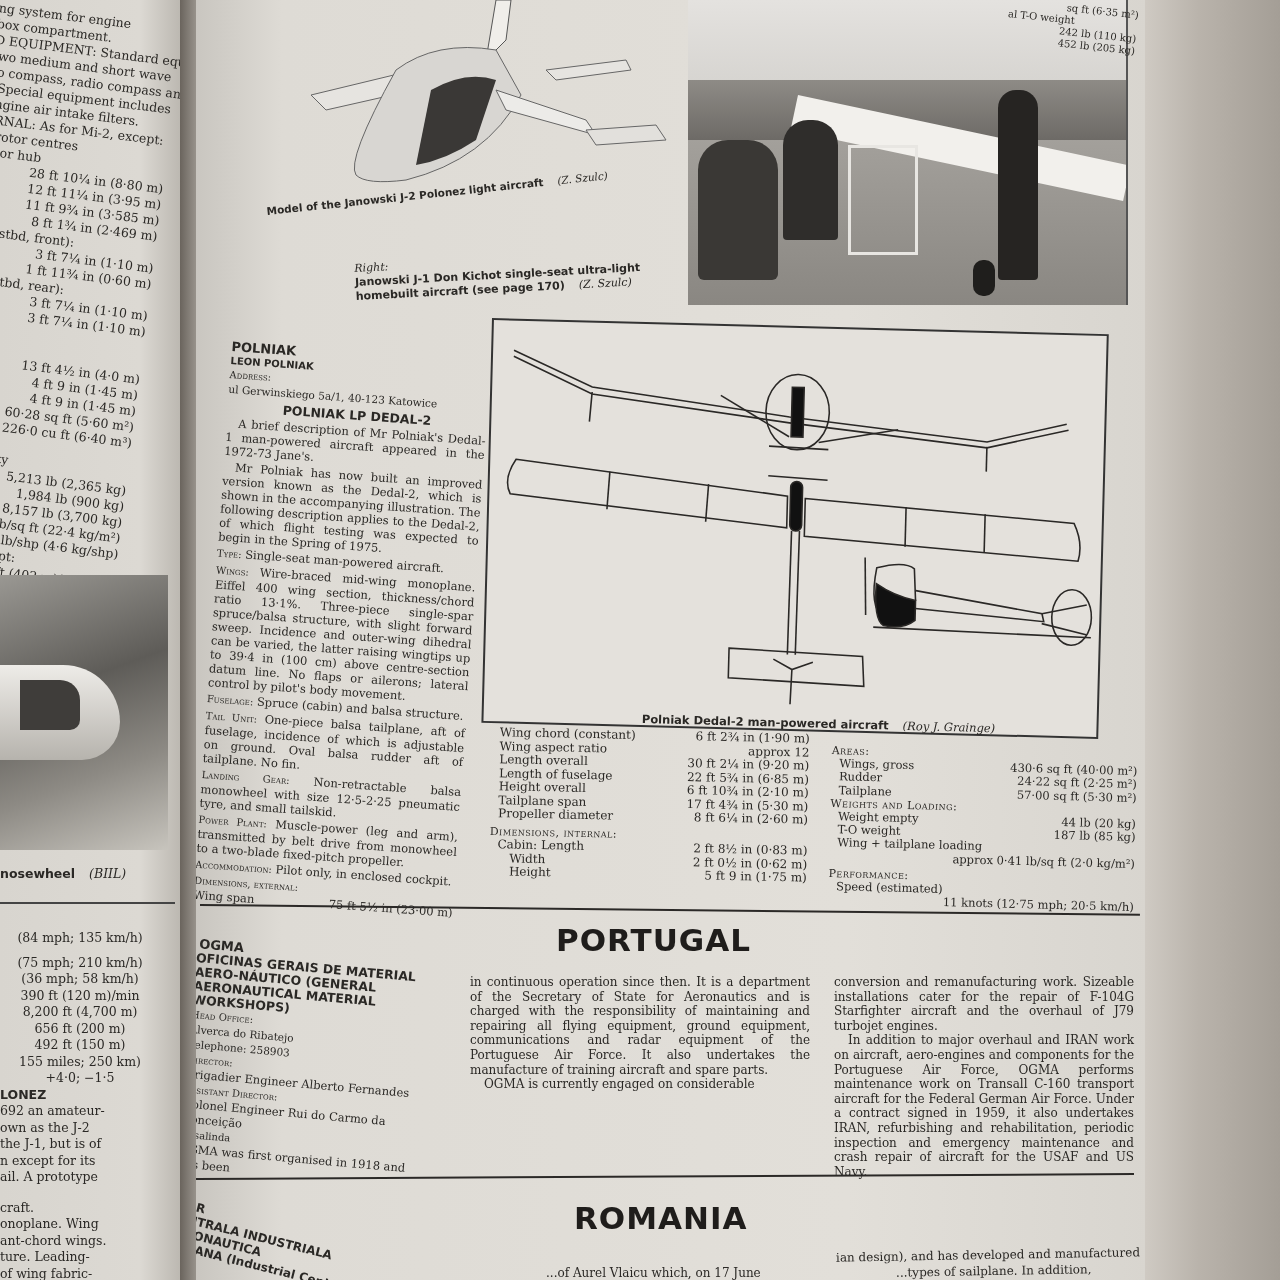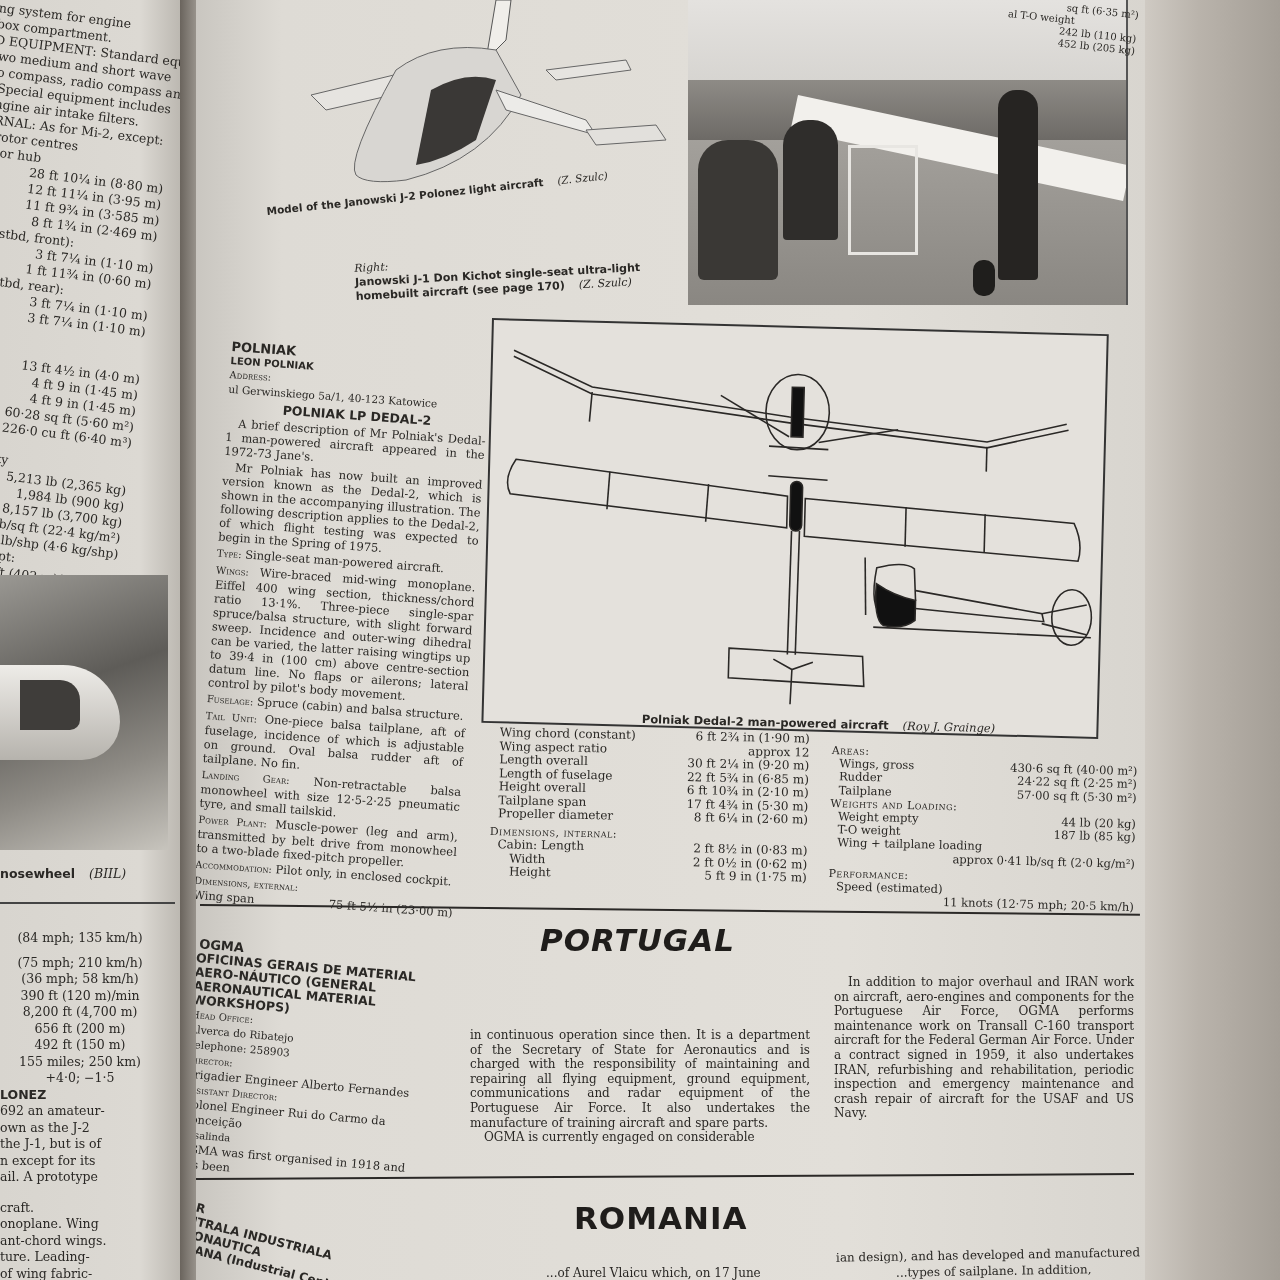--- a/index.html
+++ b/index.html
@@ -352,42 +352,43 @@
       </div>
     <div style="padding-left:8px">Wing + tailplane loading</div>
     <div class="r">approx 0·41 lb/sq ft (2·0 kg/m²)</div>
     <div class="spec-h">Performance:</div>
     <div style="padding-left:8px">Speed (estimated)</div>
     <div class="r">11 knots (12·75 mph; 20·5 km/h)</div>
   </div>
 
   <div class="rule" style="left:4px; top:904px; width:940px; transform:rotate(0.6deg); transform-origin:0 0;"></div>
 
-  <div class="country" style="left:344px; top:922px;font-style:italic;">PORTUGAL</div>
+  <div class="country" style="left:360px; top:922px;">PORTUGAL</div>
 
   <div class="ogma-left">
     <div class="co" style="margin-left:14px">OGMA</div>
     <div class="co" style="font-size:12.5px; line-height:14px; padding-left:12px;">OFICINAS GERAIS DE MATERIAL AERO-NÁUTICO (GENERAL AERONAUTICAL MATERIAL WORKSHOPS)</div>
     <div class="sc" style="padding-left:12px">Head Office:</div>
     <div style="padding-left:12px; font-size:10.5px">Alverca do Ribatejo</div>
     <div style="padding-left:12px; font-size:10.5px">Telephone: 258903</div>
     <div class="sc" style="padding-left:12px">Director:</div>
     <div style="padding-left:12px">Brigadier Engineer Alberto Fernandes</div>
     <div class="sc" style="padding-left:12px">Assistant Director:</div>
     <div style="padding-left:12px">Colonel Engineer Rui do Carmo da Conceição</div>
     <div style="padding-left:12px; font-size:10px">Rosalinda</div>
     <div style="padding-left:12px">OGMA was first organised in 1918 and has been</div>
   </div>
 
-  <div class="para" style="left:274px; top:1028px; width:340px;">
+  <div class="para" style="left:274px; top:975px; width:340px;">
     <p>in continuous operation since then. It is a department of the Secretary of State for Aeronautics and is charged with the responsibility of maintaining and repairing all flying equipment, ground equipment, communications and radar equipment of the Portuguese Air Force. It also undertakes the manufacture of training aircraft and spare parts.</p>
     <p class="ind">OGMA is currently engaged on considerable</p>
   </div>
 
   <div class="para" style="left:638px; top:975px; width:300px;">
+    <p>conversion and remanufacturing work. Sizeable installations cater for the repair of F-104G Starfighter aircraft and the overhaul of J79 turbojet engines.</p>
     <p class="ind">In addition to major overhaul and IRAN work on aircraft, aero-engines and components for the Portuguese Air Force, OGMA performs maintenance work on Transall C-160 transport aircraft for the Federal German Air Force. Under a contract signed in 1959, it also undertakes IRAN, refurbishing and rehabilitation, periodic inspection and emergency maintenance and crash repair of aircraft for the USAF and US Navy.</p>
   </div>
 
   <div class="rule" style="left:-10px; top:1178px; width:948px; transform:rotate(-0.3deg); transform-origin:0 0;"></div>
 
   <div class="country" style="left:378px; top:1200px;">ROMANIA</div>
   <div class="rom-left">
     <div>CIAR</div>
     <div>CENTRALA INDUSTRIALA AERONAUTICA</div>
     <div>ROMANA (Industrial Central</div>

